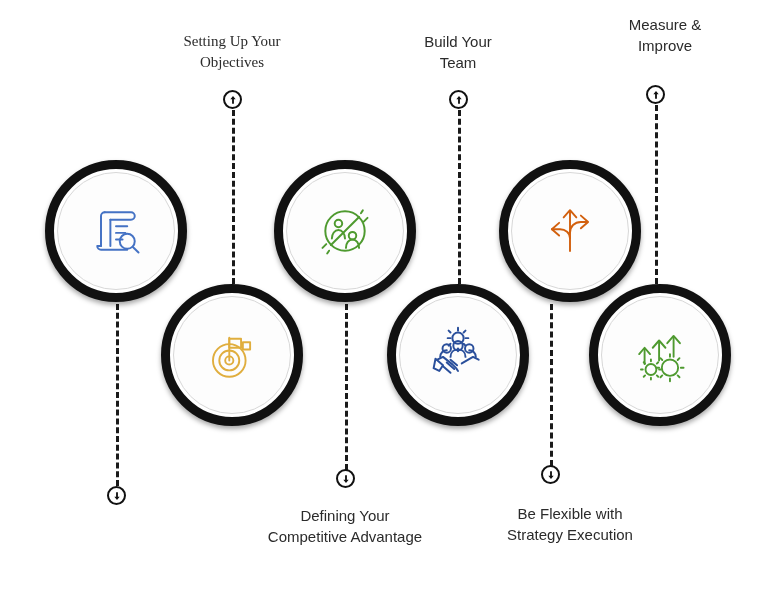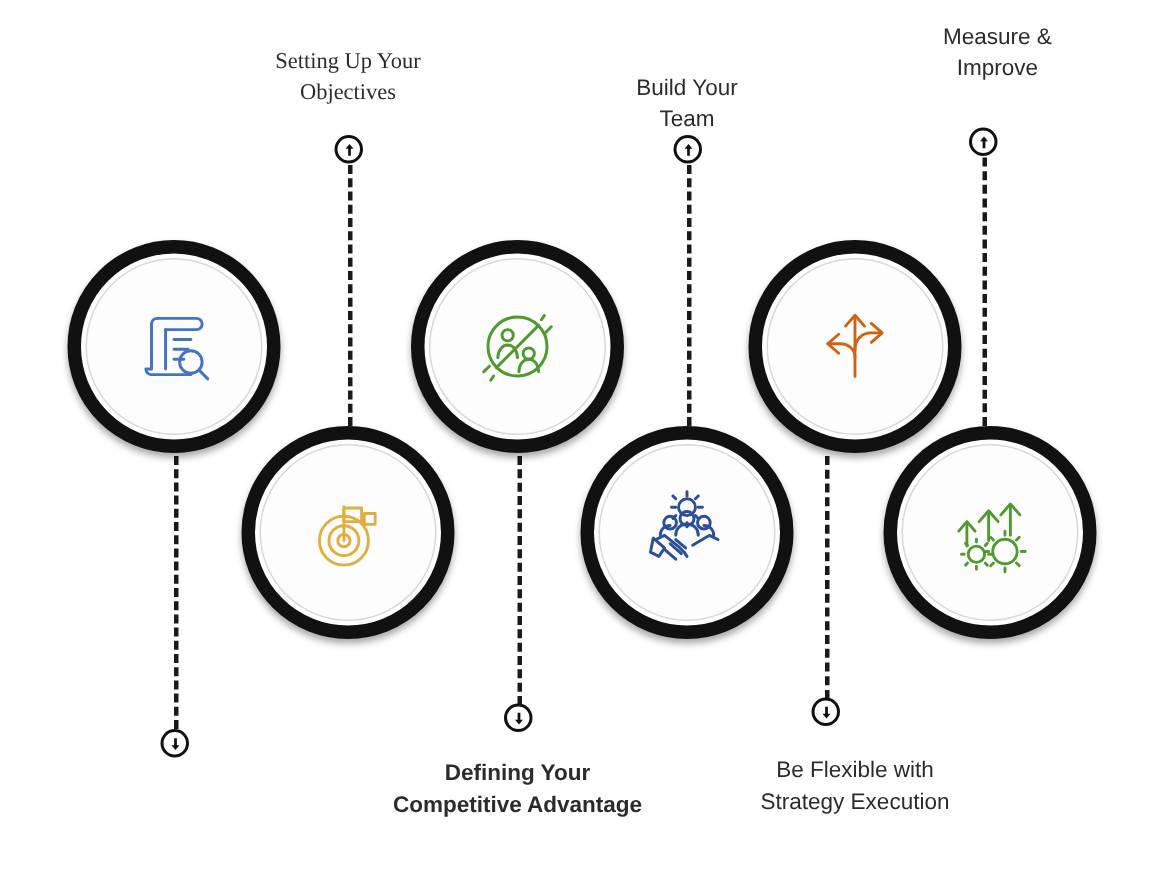--- a/index.html
+++ b/index.html
@@ -150,21 +150,21 @@
           <circle fill="none" stroke="#4E9A2F" stroke-width="2.1" stroke-linecap="round" stroke-linejoin="round" cx="32" cy="32" r="21"></circle>
           <path fill="none" stroke="#4E9A2F" stroke-width="2.1" stroke-linecap="round" stroke-linejoin="round" d="M47 17L17 47"></path>
           <circle fill="none" stroke="#4E9A2F" stroke-width="2.1" stroke-linecap="round" stroke-linejoin="round" cx="25" cy="24" r="4"></circle>
           <path fill="none" stroke="#4E9A2F" stroke-width="2.1" stroke-linecap="round" stroke-linejoin="round" d="M18 40c0-5 3-9 7-9s7 4 7 9"></path>
           <circle fill="none" stroke="#4E9A2F" stroke-width="2.1" stroke-linecap="round" stroke-linejoin="round" cx="40" cy="37" r="4"></circle>
           <path fill="none" stroke="#4E9A2F" stroke-width="2.1" stroke-linecap="round" stroke-linejoin="round" d="M33 50c0-5 3-9 7-9s7 4 7 9"></path>
           <path fill="none" stroke="#4E9A2F" stroke-width="2.1" stroke-linecap="round" stroke-linejoin="round" d="M52 22l4-4M49 13l2-3M12 46l-4 4M15 53l-2 3"></path>
         </svg>
       </div>
     </div>
-    <div class="step-label" style="left: 250px; top: 505px; width: 190px; color: rgb(43, 43, 43); font-weight: bold;">Defining Your
+    <div class="step-label" style="left: 250px; top: 505px; width: 190px; color: rgb(43, 43, 43);">Defining Your
 Competitive Advantage</div>
     <div class="connector" style="left: 458px; top: 110px; height: 174px; border-left-color: rgb(26, 26, 26);"></div>
     <div class="marker" style="left: 449px; top: 90px;">
       <svg viewBox="0 0 12 12" width="10" height="10">
         <path fill="#111111" d="M6 1.2 L9.2 5 H7.1 V10.6 H4.9 V5 H2.8 Z"></path>
       </svg>
     </div>
     <div class="step-circle" style="left: 387px; top: 284px; width: 142px; height: 142px; border-color: rgb(17, 17, 17);">
       <div class="inner-ring"></div>
       <div class="step-icon">
@@ -177,21 +177,21 @@
           <path fill="none" stroke="#2A4F9B" stroke-width="2.1" stroke-linecap="round" stroke-linejoin="round" d="M13 34c0-4 3-7 7-7"></path>
           <circle fill="none" stroke="#2A4F9B" stroke-width="2.1" stroke-linecap="round" stroke-linejoin="round" cx="44" cy="25" r="4.5"></circle>
           <path fill="none" stroke="#2A4F9B" stroke-width="2.1" stroke-linecap="round" stroke-linejoin="round" d="M51 34c0-4-3-7-7-7"></path>
           <path fill="none" stroke="#2A4F9B" stroke-width="2.1" stroke-linecap="round" stroke-linejoin="round" d="M10 37l6-3 10 8 4 4 2 3"></path>
           <path fill="none" stroke="#2A4F9B" stroke-width="2.1" stroke-linecap="round" stroke-linejoin="round" d="M54 37l-6-3-12 7"></path>
           <path fill="none" stroke="#2A4F9B" stroke-width="2.1" stroke-linecap="round" stroke-linejoin="round" d="M16 44l8 7M20 40l8 7M24 37l7 6"></path>
           <path fill="none" stroke="#2A4F9B" stroke-width="2.1" stroke-linecap="round" stroke-linejoin="round" d="M8 36l-2 10 6 3 4-6z"></path>
         </svg>
       </div>
     </div>
-    <div class="step-label" style="left: 378px; top: 48px; width: 160px; color: rgb(43, 43, 43);">Build Your
+    <div class="step-label" style="left: 378px; top: 31px; width: 160px; color: rgb(43, 43, 43);">Build Your
 Team</div>
     <div class="connector" style="left: 550px; top: 304px; height: 162px; border-left-color: rgb(26, 26, 26);"></div>
     <div class="marker" style="left: 541px; top: 465px;">
       <svg viewBox="0 0 12 12" width="10" height="10">
         <path fill="#111111" d="M6 10.8 L2.8 7 H4.9 V1.4 H7.1 V7 H9.2 Z"></path>
       </svg>
     </div>
     <div class="step-circle" style="left: 499px; top: 160px; width: 142px; height: 142px; border-color: rgb(17, 17, 17);">
       <div class="inner-ring"></div>
       <div class="step-icon">

